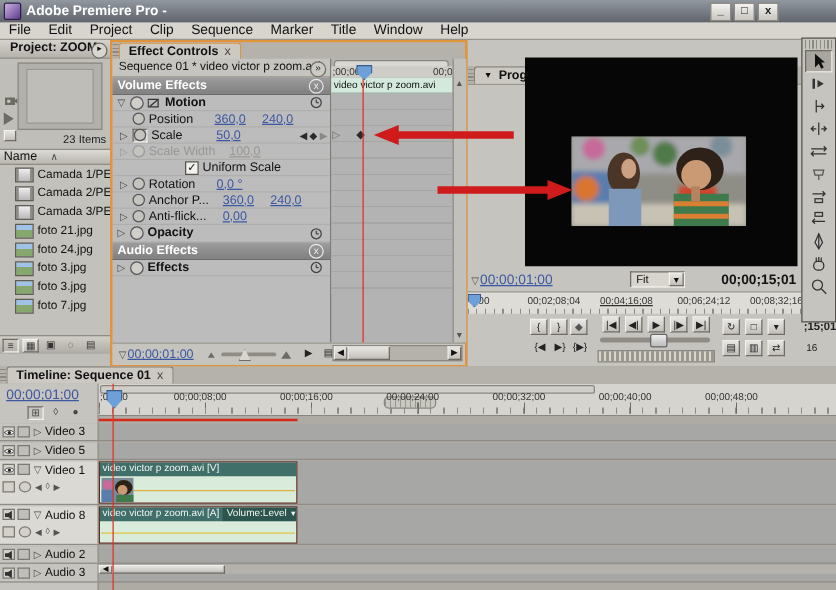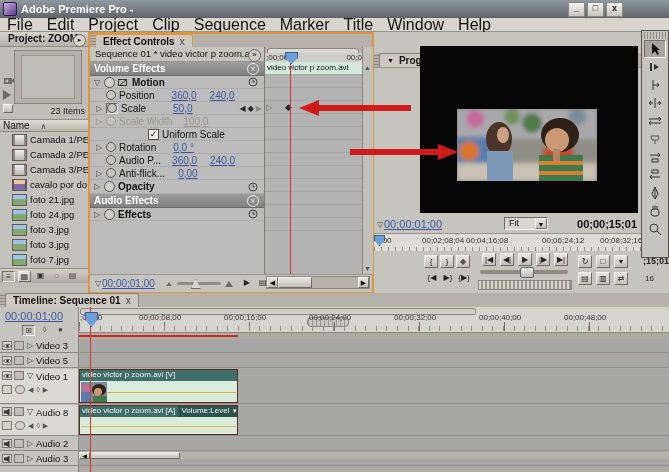--- a/index.html
+++ b/index.html
@@ -11,21 +11,21 @@
   
   .titlebar{left:0;top:0;width:669px;height:18px;background:linear-gradient(#9298a0,#5f646b);
             color:#fff;font-weight:bold;font-size:11px;display:flex;align-items:center;gap:4px;padding-left:3px;box-sizing:border-box;}
   .appicon{width:12px;height:12px;border-radius:2px;background:linear-gradient(135deg,#b9a&#59;);
            background:linear-gradient(135deg,#cbb1e0,#5d3c8c);border:1px solid #2e1d4a;}
   .winbtns{position:absolute;right:46px;top:2px;display:flex;gap:2px;}
   .winbtn{width:15px;height:13px;background:linear-gradient(#f4f3f1,#c8c5bf);border:1px solid #8b8881;
           font-size:9px;line-height:11px;text-align:center;color:#222;font-weight:bold;}
   .menubar{left:0;top:18px;width:669px;height:14px;background:#d8d5cf;border-bottom:1px solid #97948d;
            display:flex;align-items:center;box-sizing:border-box;}
-  .menuitem{padding:0 7px;font-size:16px;line-height:13px;}
+  .menuitem{padding:0 7px;font-size:11px;line-height:13px;}
   
   .tab{border:1px solid #84817b;border-bottom:none;border-radius:3px 3px 0 0;background:#ccc9c3;
        padding:0 7px;font-size:10px;font-weight:bold;white-space:nowrap;height:13px;line-height:13px;}
   .grip{width:5px;background:repeating-linear-gradient(0deg,#b5b2ac 0 2px,#8d8a84 2px 3px);}
   .btn3d{background:linear-gradient(#e8e6e2,#c2bfb9);border:1px solid;border-color:#f2f1ee #6f6c66 #6f6c66 #f2f1ee;box-sizing:border-box;}
   .inset{border:1px solid;border-color:#6f6c66 #f2f1ee #f2f1ee #6f6c66;box-sizing:border-box;}
   .bluetc{color:#3c57a2;font-weight:normal;text-decoration:underline;}
   
   .proj{left:0;top:32px;width:89px;height:261px;background:#c0beb8;border-right:1px solid #8a8780;box-sizing:border-box;overflow:hidden;}
   .proj-title{height:14px;background:linear-gradient(#d6d3cd,#b5b2ac);border-bottom:1px solid #908d86;
@@ -207,24 +207,20 @@
       </div>
     <div class="pitem">
         <span class="pitem-ico" data-icon="clip-icon"></span>
         <span>Camada 2/PEÇ</span>
       </div>
     <div class="pitem">
         <span class="pitem-ico" data-icon="clip-icon"></span>
         <span>Camada 3/PEÇ</span>
       </div>
     <div class="pitem">
-        <span class="pitem-ico" data-icon="movie-icon"></span>
-        <span>cavalo por do</span>
-      </div>
-    <div class="pitem">
         <span class="pitem-ico" data-icon="still-icon"></span>
         <span>foto 21.jpg</span>
       </div>
     <div class="pitem">
         <span class="pitem-ico" data-icon="still-icon"></span>
         <span>foto 24.jpg</span>
       </div>
     <div class="pitem">
         <span class="pitem-ico" data-icon="still-icon"></span>
         <span>foto 3.jpg</span>
@@ -307,21 +303,21 @@
       <span>Uniform Scale</span>
     </div>
     <div class="ec-row" style="padding-left:5px;">
       <span class="exp">▷</span>
       <span class="stopw"></span>
       <span>Rotation</span>
       <span class="val" style="margin-left:14px;">0,0 °</span>
     </div>
     <div class="ec-row" style="padding-left:16px;">
       <span class="stopw"></span>
-      <span>Audio P...</span>
+      <span>Anchor P...</span>
       <span class="val" style="margin-left:8px;">360,0</span>
       <span class="val" style="margin-left:10px;">240,0</span>
     </div>
     <div class="ec-row" style="padding-left:5px;">
       <span class="exp">▷</span>
       <span class="stopw"></span>
       <span>Anti-flick...</span>
       <span class="val" style="margin-left:10px;">0,00</span>
     </div>
     <div class="ec-row" style="height:14px;">
@@ -432,21 +428,21 @@
     <span class="bluetc" style="font-size:11px;">00;00;01;00</span>
     <span class="fitsel inset">
       <span class="lbl">Fit</span>
       <span class="arr btn3d">▼</span>
     </span>
     <span style="position:absolute;right:32px;font-weight:bold;font-size:11px;">00;00;15;01</span>
   </div>
   <div class="prog-ruler">
     <span style="position:absolute;left:2px;top:2px;">0;00</span>
     <span style="position:absolute;left:48px;top:2px;">00;02;08;04</span>
-    <span style="position:absolute;left:92px;top:2px;">00;04;16;08</span>
+    <span style="position:absolute;left:106px;top:2px;text-decoration:underline;">00;04;16;08</span>
     <span style="position:absolute;left:168px;top:2px;">00;06;24;12</span>
     <span style="position:absolute;left:226px;top:2px;">00;08;32;16</span>
     <span class="prog-ticks"></span>
     <span style="position:absolute;left:0;top:1px;width:9px;height:9px;background:#6d9fd8;border:1px solid #3a5a8a;clip-path:polygon(0 0,100% 0,100% 50%,50% 100%,0 50%);"></span>
   </div>
   <div class="prog-transport">
     <span class="tbtn btn3d" style="position:absolute;left:50px;top:4px;">{</span>
     <span class="tbtn btn3d" style="position:absolute;left:66px;top:4px;">}</span>
     <span class="tbtn btn3d" style="position:absolute;left:82px;top:4px;color:#555;">◆</span>
     <span class="tbtn" style="position:absolute;left:50px;top:21px;">{◀</span>

